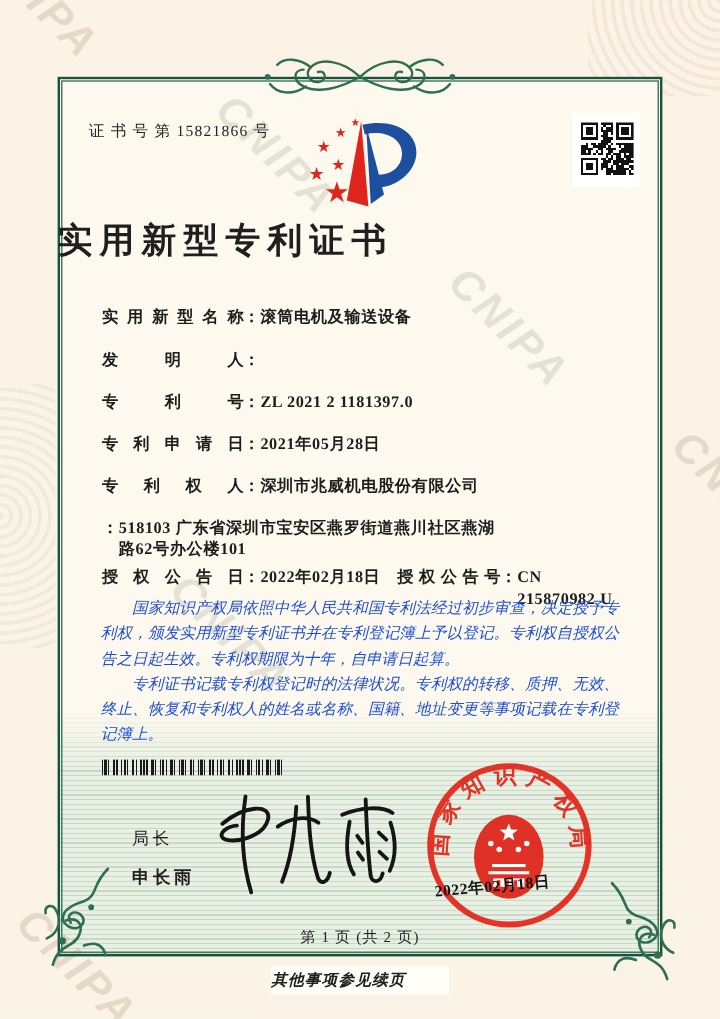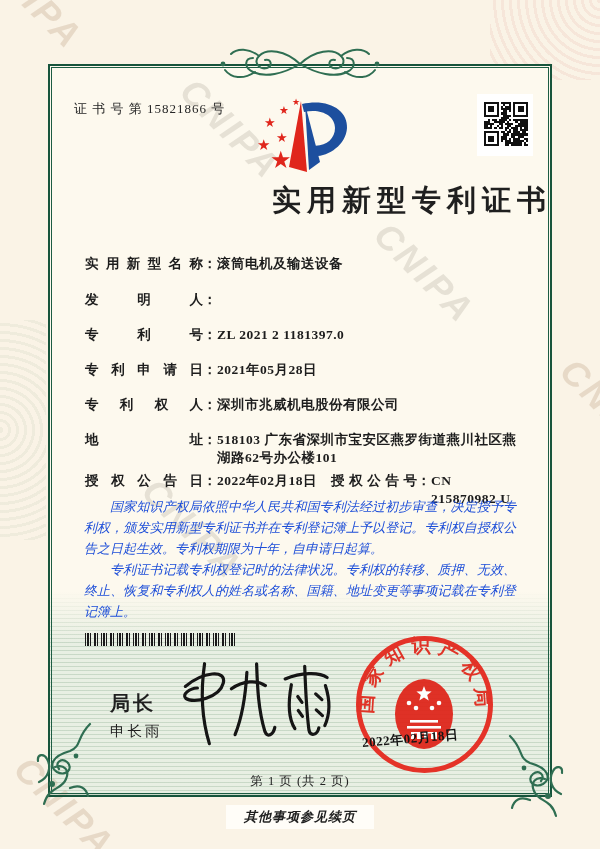--- a/index.html
+++ b/index.html
@@ -28,21 +28,21 @@
   
   .wm{z-index:3;font-family:"Liberation Sans","DejaVu Sans",sans-serif;
     font-weight:700;font-style:italic;font-size:36px;letter-spacing:3px;
     color:rgba(199,175,150,.38);transform:rotate(45deg);white-space:nowrap;pointer-events:none;}
   .wm.gray{color:rgba(188,183,168,.36);}
   
   .cert-no{left:74px;top:100px;font-size:13px;letter-spacing:1px;color:#262626;z-index:10;}
   .logo{left:256px;top:96px;width:96px;height:84px;z-index:10;}
   .qr-pad{left:477px;top:94px;width:56px;height:62px;background:#fff;z-index:10;}
   .qr{left:484px;top:102px;width:44px;height:44px;z-index:11;}
-  .title{left:48px;top:181px;width:504px;text-align:right;font-size:29px;font-weight:700;
+  .title{left:48px;top:181px;width:504px;text-align:left;font-size:29px;font-weight:700;
     letter-spacing:6px;z-index:10;}
   
   .row{left:85px;width:432px;display:flex;align-items:flex-start;z-index:10;
     font-size:13.5px;font-weight:700;color:#1d1d1d;line-height:1.3;}
   .row .lbl{width:118px;flex:0 0 118px;text-align:justify;text-align-last:justify;}
   .row .colon{width:14px;flex:0 0 14px;}
   .row .val{letter-spacing:.5px;}
   .row .val.wrap{width:316px;}
   .pair2{position:absolute;left:222px;top:0;display:flex;margin-left:24px;}
   .pair2 .lbl2{width:86px;flex:0 0 86px;text-align:justify;text-align-last:justify;}
@@ -51,31 +51,31 @@
   .legal{left:84px;top:496px;width:432px;z-index:10;font-size:13px;line-height:21px;
     font-style:italic;color:#1d4ed8;text-align:justify;}
   .legal p{margin:0;text-indent:2em;}
   
   .barcode{left:85px;top:633px;width:153px;height:13px;z-index:10;
     background-image:repeating-linear-gradient(90deg,
       #191919 0 1px,transparent 1px 2px,#191919 2px 4px,transparent 4px 5px,
       #191919 5px 6px,transparent 6px 9px,#191919 9px 11px,transparent 11px 12px,
       #191919 12px 13px,transparent 13px 16px);}
   
-  .signer-title{left:110px;top:690px;font-size:20px;font-weight:700;letter-spacing:3px;z-index:10;}
-  .signer-name{left:110px;top:722px;font-size:14.5px;font-weight:400;letter-spacing:3px;z-index:10;}
+  .signer-title{left:110px;top:690px;font-size:14px;font-weight:400;letter-spacing:3px;z-index:10;}
+  .signer-name{left:110px;top:722px;font-size:14.5px;font-weight:700;letter-spacing:3px;z-index:10;}
   .signature{left:170px;top:658px;width:170px;height:92px;z-index:10;transform:rotate(-2deg);}
   
   .seal{left:352px;top:632px;width:145px;height:145px;z-index:9;opacity:.95;}
   .seal-date{left:362px;top:728px;width:140px;z-index:11;font-size:13px;font-weight:700;
     color:#141414;letter-spacing:.5px;transform:rotate(-5deg);}
   
   .page-info{left:48px;top:773px;width:504px;text-align:center;font-size:12.5px;
     letter-spacing:1px;z-index:10;color:#232323;}
-  .footer-note{left:226px;top:805px;width:148px;background:#fffdf8;text-align:center;
+  .footer-note{left:226px;top:805px;width:148px;background:#fffdf8;text-align:left;
     font-size:13px;font-weight:700;font-style:italic;letter-spacing:1px;padding:3px 0;z-index:10;}
   
   .fl{z-index:12;pointer-events:none;}
   .fl-top{left:215px;top:44px;width:170px;height:40px;}
   .fl-bl{left:34px;top:722px;width:62px;height:84px;}
   .fl-br{left:504px;top:734px;width:62px;height:84px;transform:scaleX(-1);}
 </style>
 </head>
 <body>
 
@@ -322,21 +322,20 @@
   <span class="lbl">专利申请日</span>
     <span class="colon">：</span>
     <span class="val">2021年05月28日</span>
 </div>
 <div class="abs row r5">
   <span class="lbl">专利权人</span>
     <span class="colon">：</span>
     <span class="val">深圳市兆威机电股份有限公司</span>
 </div>
 <div class="abs row r6">
-  <span class="lbl">地址</span>
     <span class="colon">：</span>
     <span class="val wrap">518103 广东省深圳市宝安区燕罗街道燕川社区燕湖路62号办公楼101</span>
 </div>
 <div class="abs row r7">
   <span class="lbl">授权公告日</span>
     <span class="colon">：</span>
     <span class="val">2022年02月18日</span>
   <span class="pair2">
     <span class="lbl2">授权公告号</span>
       <span class="colon">：</span>

